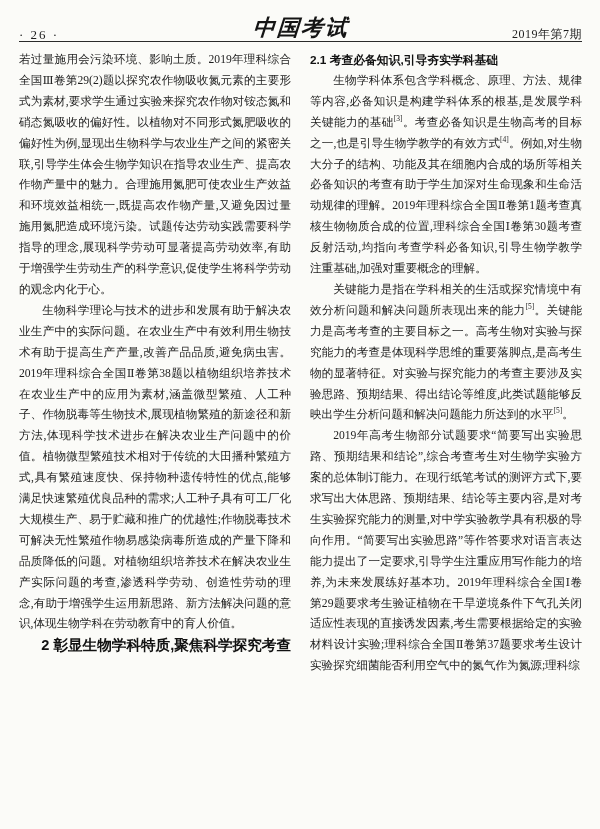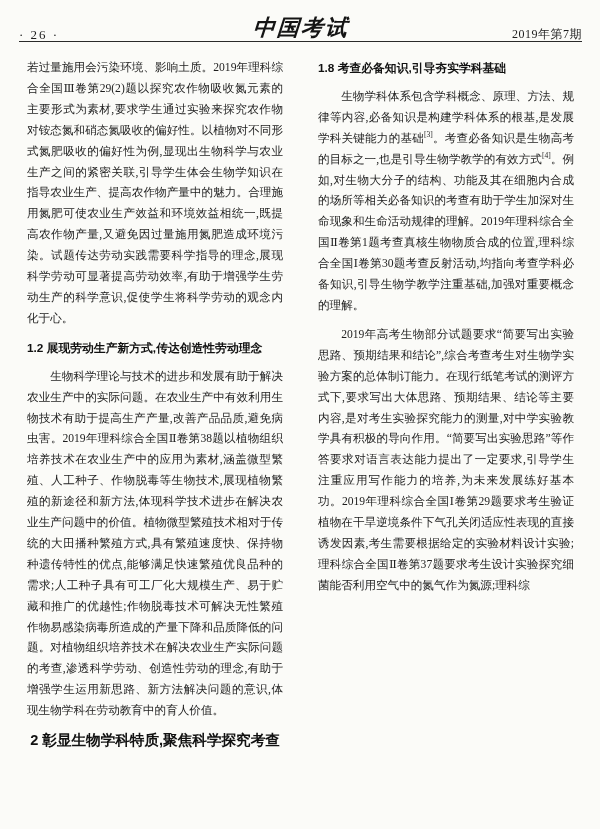--- a/index.html
+++ b/index.html
@@ -38,40 +38,40 @@
     margin-top:8px;
     height:772px;
     overflow:hidden;
   }
   .col {
     width:272px; flex:0 0 272px;
     font-size:11.6px;
     line-height:20.9px;
     text-align:justify;
   }
-  .col p { margin:8px; }
+  .col p { margin:0; }
   p.indent { text-indent:2em; }
 
   .sub-heading {
     margin:0;
     font-family:"Liberation Sans","DejaVu Sans",sans-serif;
     font-weight:bold;
     font-size:11.8px;
     line-height:20.9px;
     text-align:left;
     color:#111;
     white-space:nowrap;
   }
   .section-heading {
     margin:12px 0 11px 0;
     font-family:"Liberation Sans","DejaVu Sans",sans-serif;
     font-weight:bold;
     font-size:14.6px;
     line-height:21px;
-    text-align:center;
+    text-align:right;
     color:#111;
     white-space:nowrap;
   }
   sup {
     font-size:7.5px;
     line-height:0;
     vertical-align:super;
   }
 </style>
 </head>
@@ -83,25 +83,25 @@
     <span class="page-num">· 26 ·</span>
     <span class="journal-logo">中国考试</span>
     <span class="issue">2019年第7期</span>
   </div>
   <hr class="rule">
 
   <div class="columns">
 
     <div class="col">
       <p>若过量施用会污染环境、影响土质。2019年理科综合全国Ⅲ卷第29(2)题以探究农作物吸收氮元素的主要形式为素材,要求学生通过实验来探究农作物对铵态氮和硝态氮吸收的偏好性。以植物对不同形式氮肥吸收的偏好性为例,显现出生物科学与农业生产之间的紧密关联,引导学生体会生物学知识在指导农业生产、提高农作物产量中的魅力。合理施用氮肥可使农业生产效益和环境效益相统一,既提高农作物产量,又避免因过量施用氮肥造成环境污染。试题传达劳动实践需要科学指导的理念,展现科学劳动可显著提高劳动效率,有助于增强学生劳动生产的科学意识,促使学生将科学劳动的观念内化于心。</p>
-      <p class="sub-heading">1.2  展现劳动生产新方式,传达创造性劳动理念</p>
       <p class="indent">生物科学理论与技术的进步和发展有助于解决农业生产中的实际问题。在农业生产中有效利用生物技术有助于提高生产产量,改善产品品质,避免病虫害。2019年理科综合全国Ⅱ卷第38题以植物组织培养技术在农业生产中的应用为素材,涵盖微型繁殖、人工种子、作物脱毒等生物技术,展现植物繁殖的新途径和新方法,体现科学技术进步在解决农业生产问题中的价值。植物微型繁殖技术相对于传统的大田播种繁殖方式,具有繁殖速度快、保持物种遗传特性的优点,能够满足快速繁殖优良品种的需求;人工种子具有可工厂化大规模生产、易于贮藏和推广的优越性;作物脱毒技术可解决无性繁殖作物易感染病毒所造成的产量下降和品质降低的问题。对植物组织培养技术在解决农业生产实际问题的考查,渗透科学劳动、创造性劳动的理念,有助于增强学生运用新思路、新方法解决问题的意识,体现生物学科在劳动教育中的育人价值。</p>
       <p class="section-heading">2  彰显生物学科特质,聚焦科学探究考查</p>
     </div>
 
     <div class="col">
-      <p class="sub-heading">1.8  考查必备知识,引导夯实学科基础</p>
+      <p class="sub-heading">2.1  考查必备知识,引导夯实学科基础</p>
       <p class="indent"><span>生物学科体系包含学科概念、原理、方法、规律等内容,必备知识是构建学科体系的根基,是发展学科关键能力的基础</span><sup>[3]</sup><span>。考查必备知识是生物高考的目标之一,也是引导生物学教学的有效方式</span><sup>[4]</sup><span>。例如,对生物大分子的结构、功能及其在细胞内合成的场所等相关必备知识的考查有助于学生加深对生命现象和生命活动规律的理解。2019年理科综合全国Ⅱ卷第1题考查真核生物物质合成的位置,理科综合全国Ⅰ卷第30题考查反射活动,均指向考查学科必备知识,引导生物学教学注重基础,加强对重要概念的理解。</span></p>
+      <p class="indent"><span>关键能力是指在学科相关的生活或探究情境中有效分析问题和解决问题所表现出来的能力</span><sup>[5]</sup><span>。关键能力是高考考查的主要目标之一。高考生物对实验与探究能力的考查是体现科学思维的重要落脚点,是高考生物的显著特征。对实验与探究能力的考查主要涉及实验思路、预期结果、得出结论等维度,此类试题能够反映出学生分析问题和解决问题能力所达到的水平</span><sup>[5]</sup><span>。</span></p>
       <p class="indent">2019年高考生物部分试题要求“简要写出实验思路、预期结果和结论”,综合考查考生对生物学实验方案的总体制订能力。在现行纸笔考试的测评方式下,要求写出大体思路、预期结果、结论等主要内容,是对考生实验探究能力的测量,对中学实验教学具有积极的导向作用。“简要写出实验思路”等作答要求对语言表达能力提出了一定要求,引导学生注重应用写作能力的培养,为未来发展练好基本功。2019年理科综合全国Ⅰ卷第29题要求考生验证植物在干旱逆境条件下气孔关闭适应性表现的直接诱发因素,考生需要根据给定的实验材料设计实验;理科综合全国Ⅱ卷第37题要求考生设计实验探究细菌能否利用空气中的氮气作为氮源;理科综</p>
     </div>
 
   </div>
 </div>
 
 </body></html>

